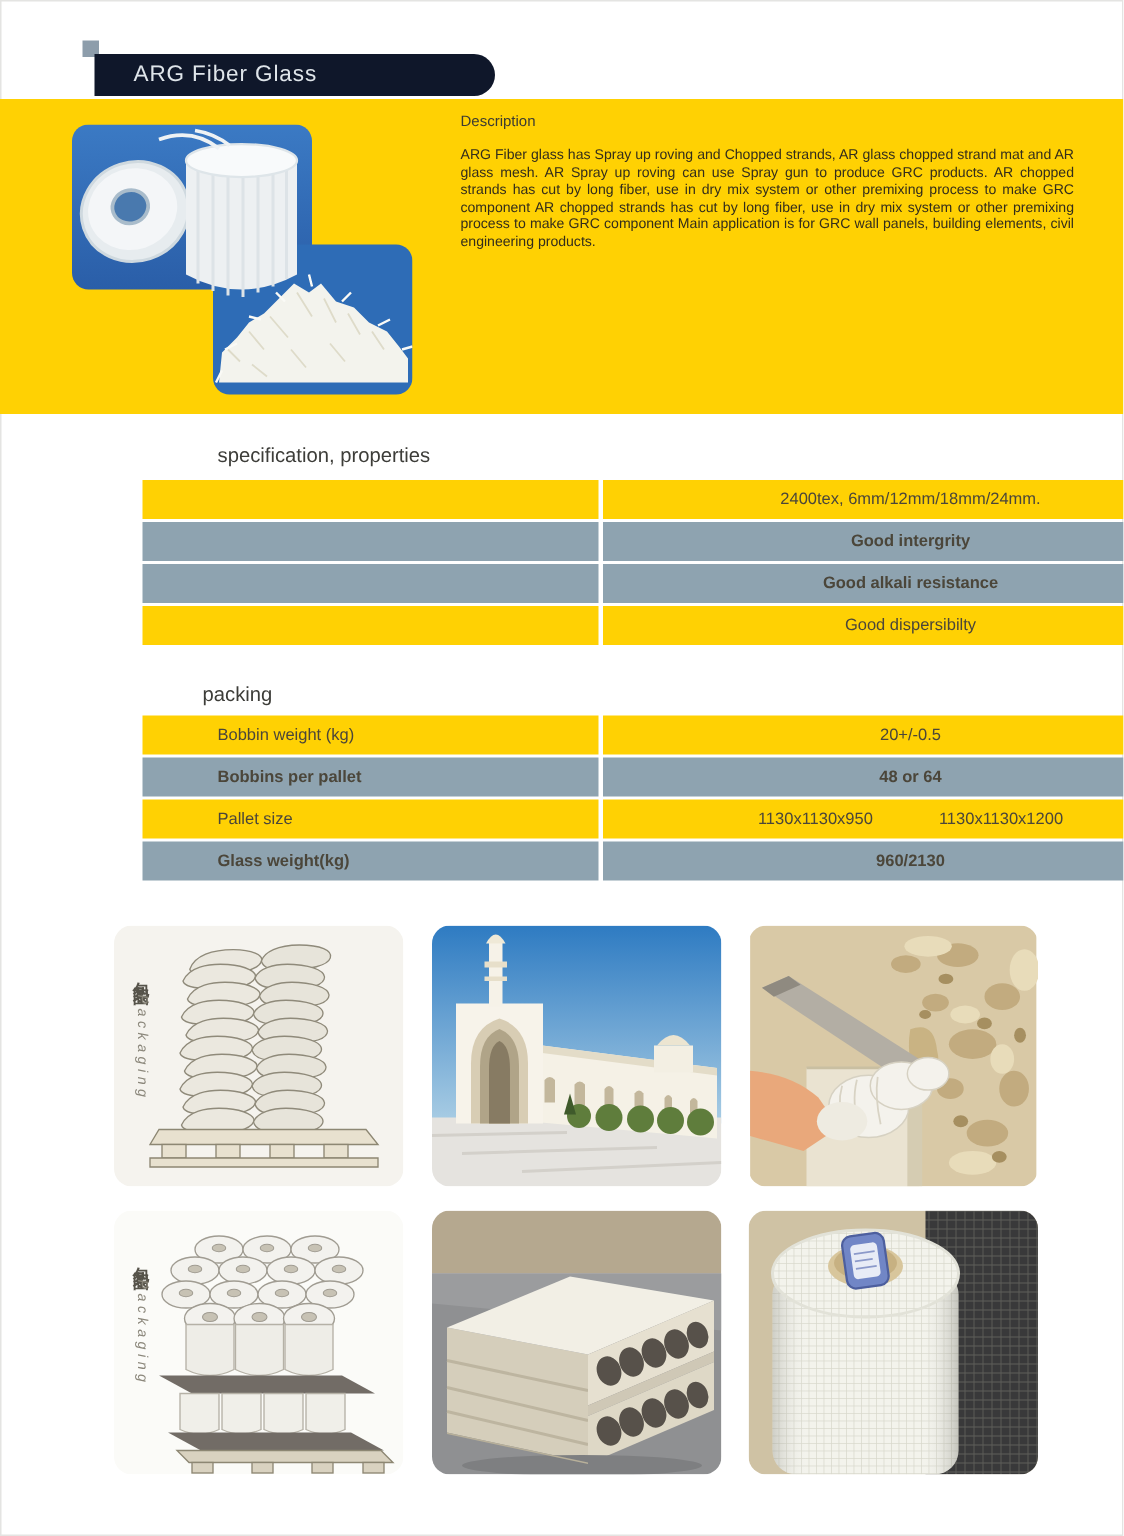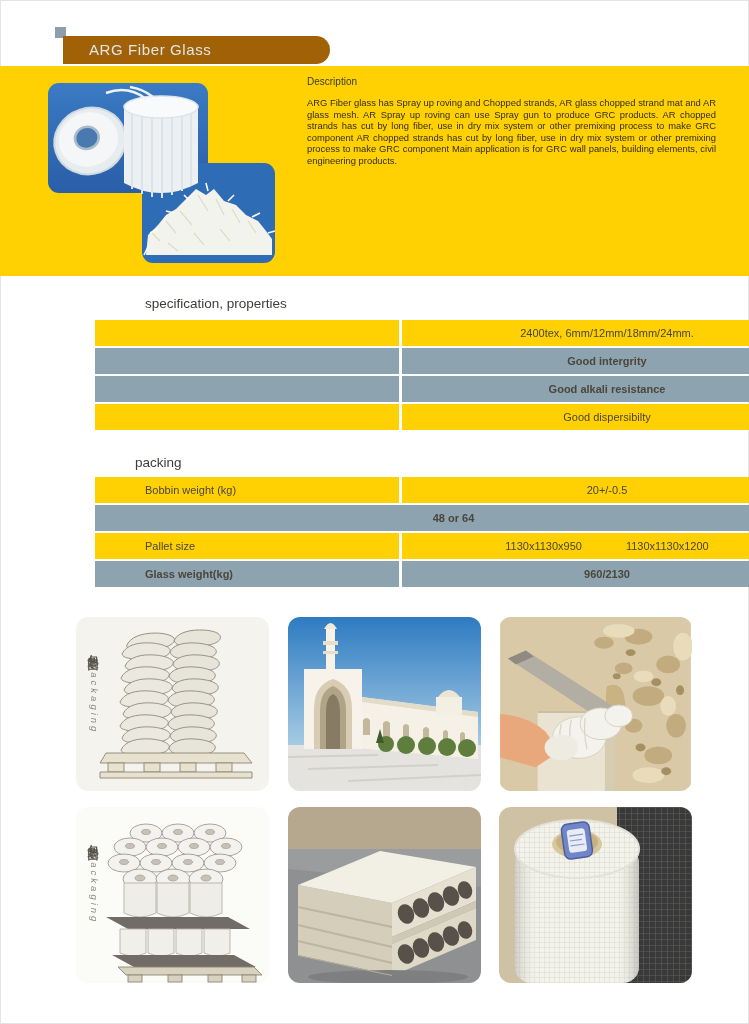--- a/index.html
+++ b/index.html
@@ -4,21 +4,21 @@
 <style>
   html,body{margin:0;padding:0;background:#fff;}
   .page{
     position:relative;width:749px;height:1024px;background:#fff;overflow:hidden;
     font-family:"Liberation Sans",sans-serif;color:#3c3a32;
     box-shadow:inset 0 0 0 1px #e4e4e2;
   }
   
   .hdr-square{position:absolute;left:55px;top:27px;width:11px;height:11px;background:#8d9dab;}
   .hdr-banner{
-    position:absolute;left:63px;top:36px;width:267px;height:28px;background:#a16207;
+    position:absolute;left:63px;top:36px;width:267px;height:28px;background:#0f172a;
     border-radius:0 14px 14px 0;line-height:28px;padding-left:26px;box-sizing:border-box;
     color:#dfe5ea;font-size:15px;letter-spacing:.6px;
   }
   
   .band{position:absolute;left:0;top:66px;width:749px;height:210px;background:#ffd103;}
   .desc-head{position:absolute;left:307px;top:76px;font-size:10px;color:#3b3b33;}
   .desc-body{
     position:absolute;left:307px;top:97px;width:409px;font-size:9.4px;line-height:11.5px;
     color:#332d1c;text-align:justify;
   }
@@ -112,20 +112,21 @@
     </div>
   </div>
 
   <div class="sec-head" id="pack-head">packing</div>
   <div class="ptable" id="pack-table">
     <div class="trow row-y">
       <div class="tcell left">Bobbin weight (kg)</div>
       <div class="tcell right">20+/-0.5</div>
     </div>
     <div class="trow row-g">
+      <div class="tcell left">Bobbins per pallet</div>
       <div class="tcell right">48 or 64</div>
     </div>
     <div class="trow row-y">
       <div class="tcell left">Pallet size</div>
       <div class="tcell right">
         <span>1130x1130x950</span>
         <span>1130x1130x1200</span>
       </div>
     </div>
     <div class="trow row-g">

